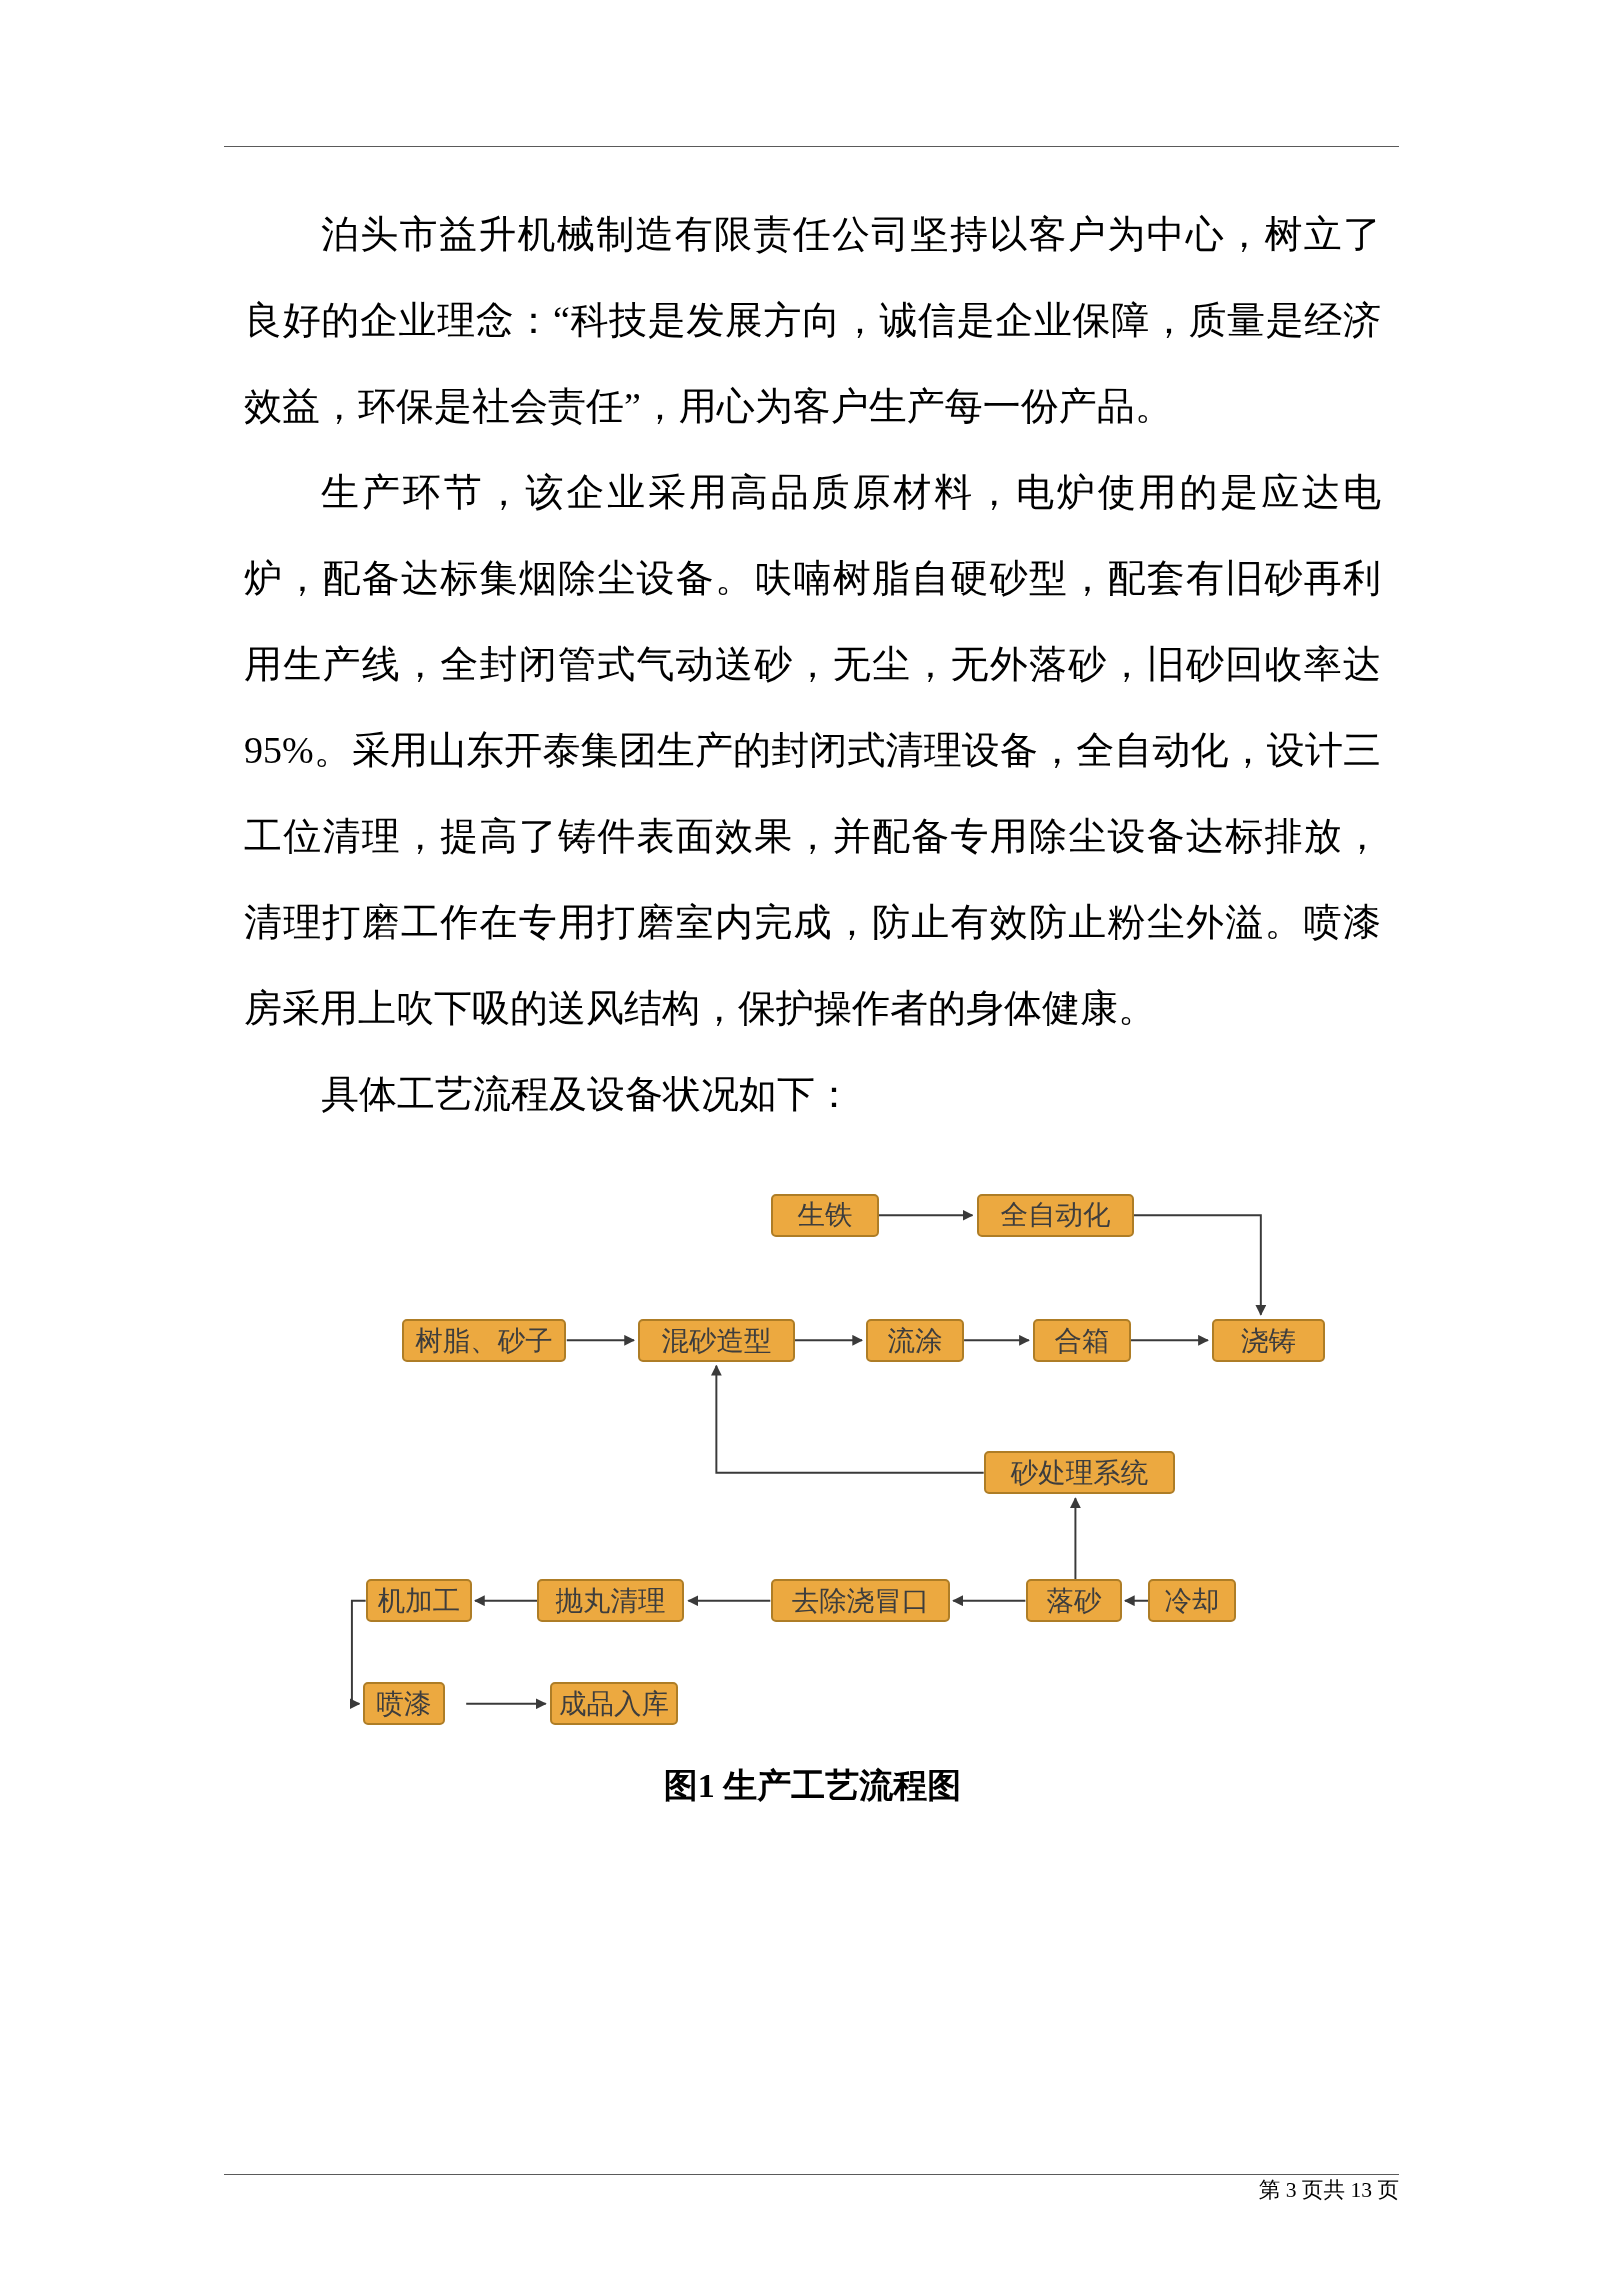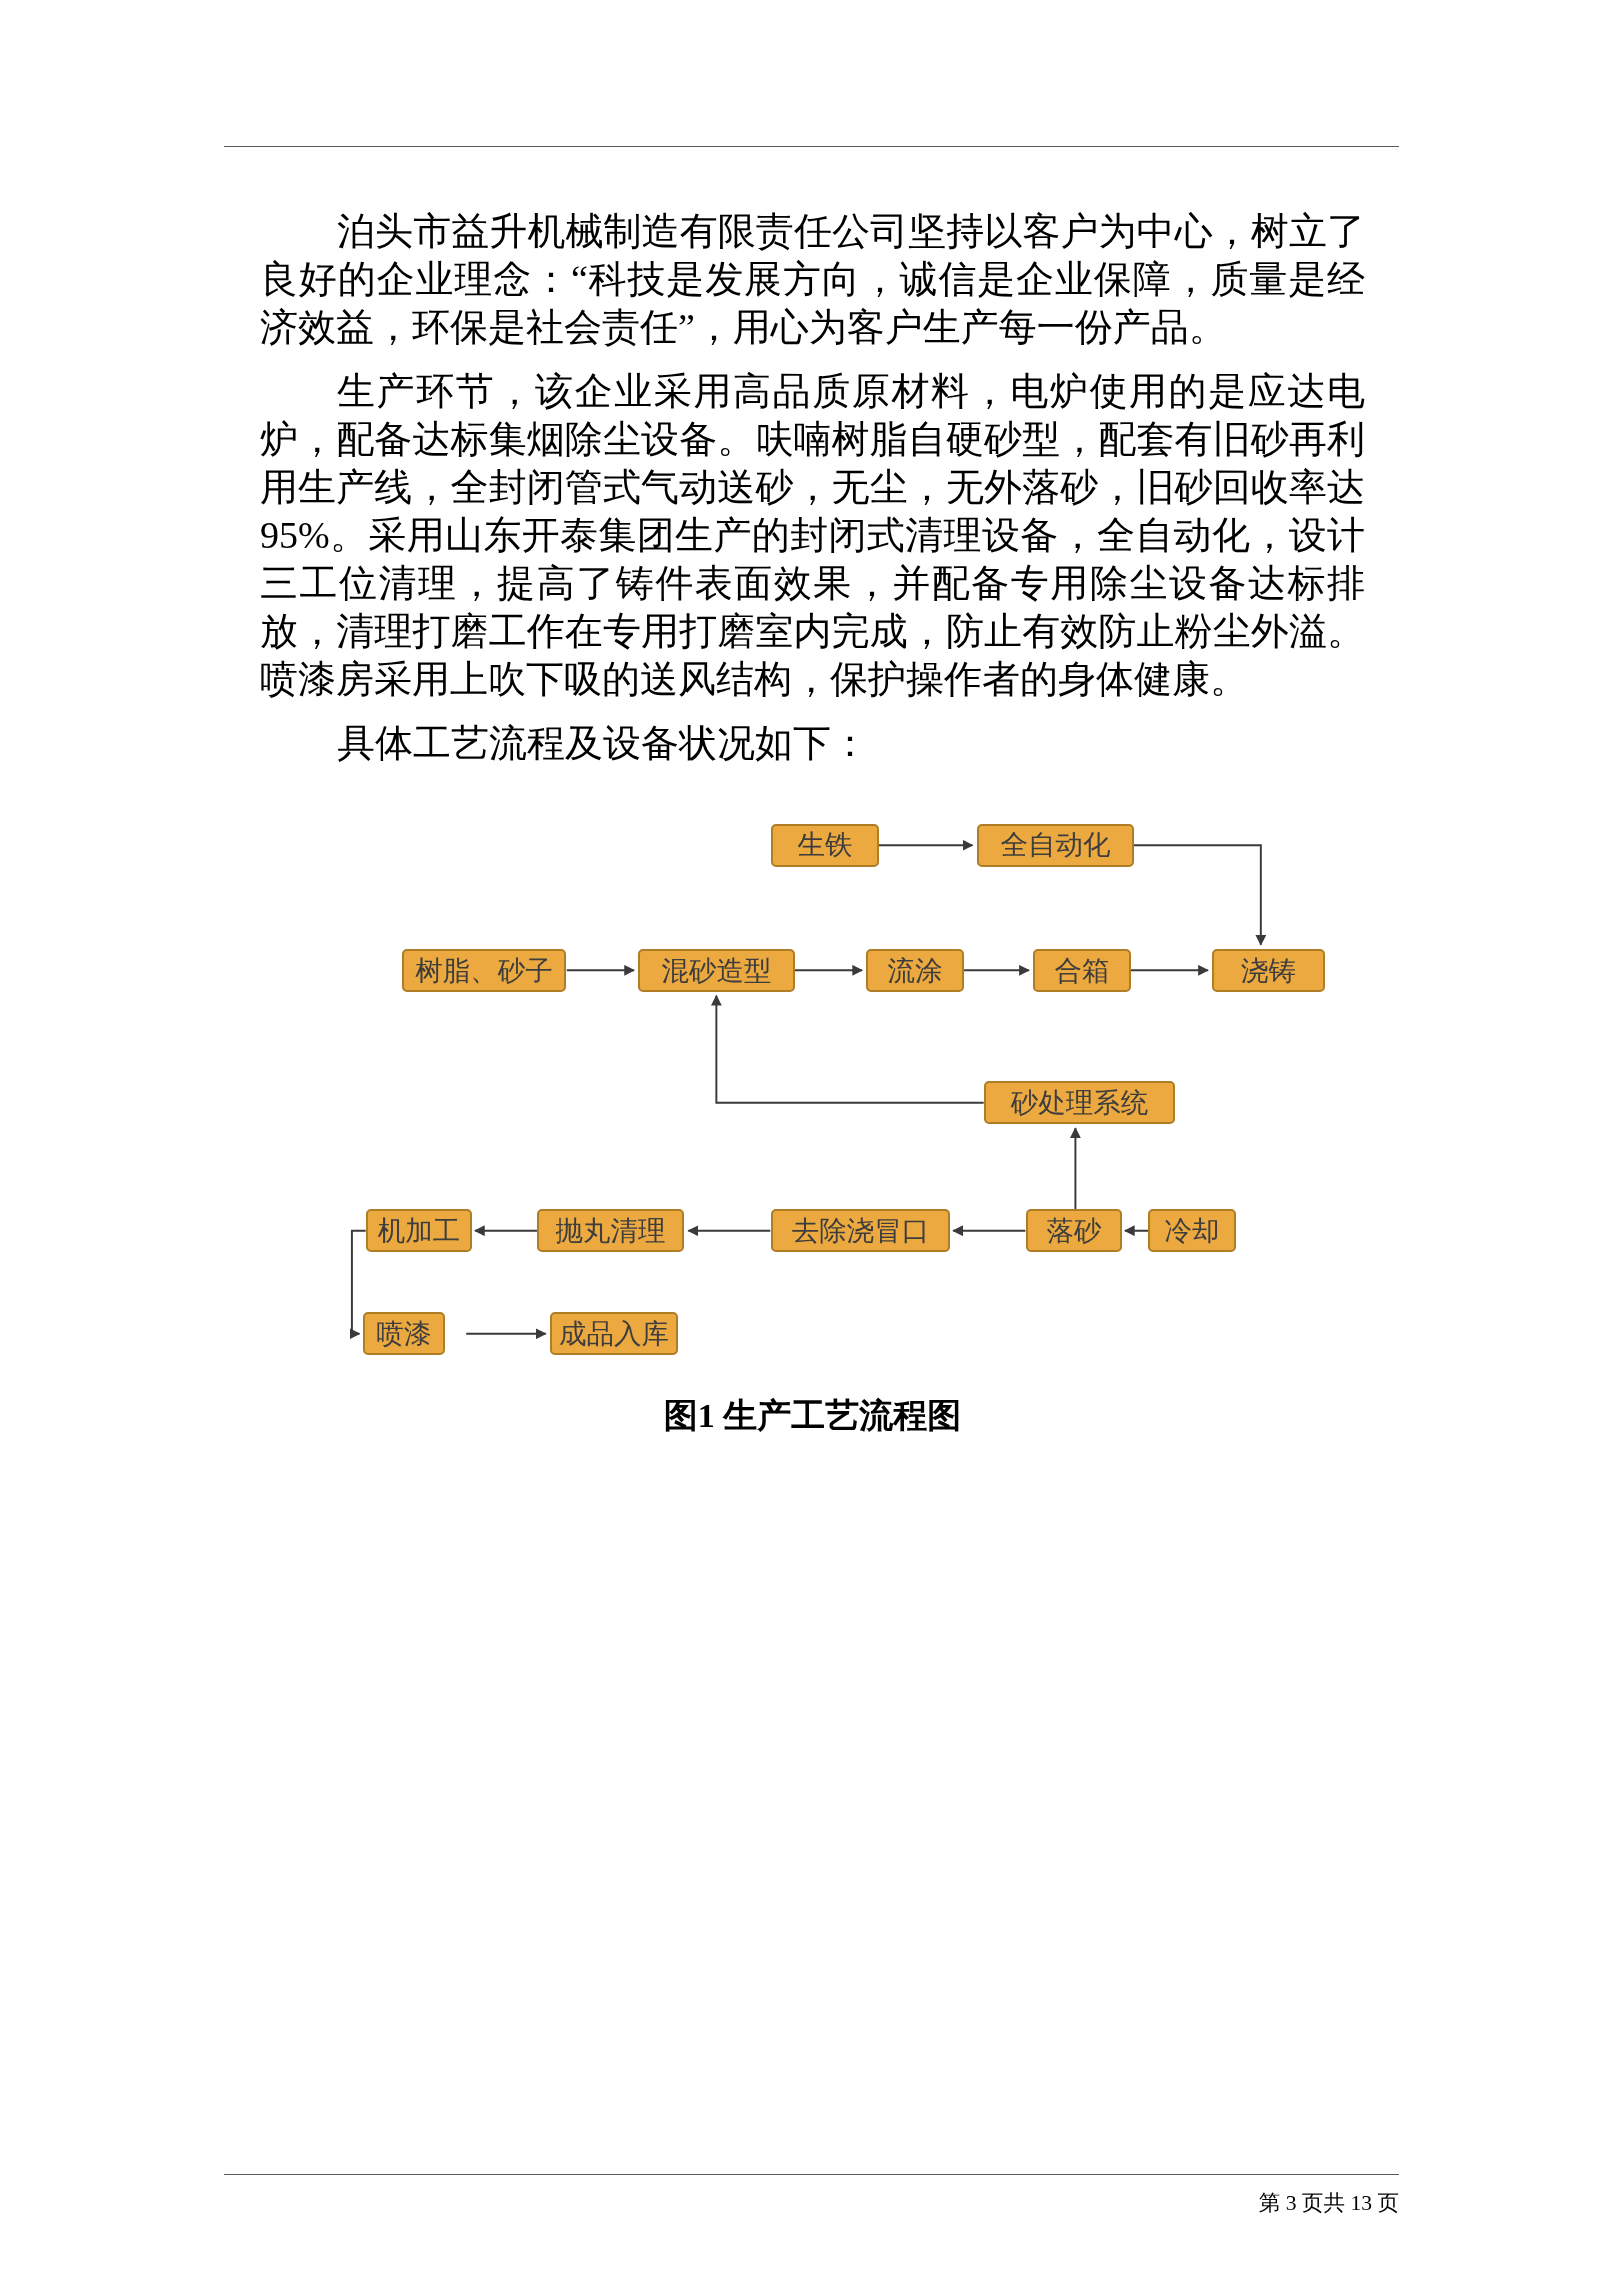--- a/index.html
+++ b/index.html
@@ -17,24 +17,24 @@
     left:224px; right:224px; top:146px;
     border-top:1.5px solid #5a5a5a;
   }
   .content{
     position:absolute;
     left:244px; top:191px;
     width:1137px;
   }
   .para{
     font-size:38px;
-    line-height:48px;
+    line-height:86px;
     text-align:justify;
     text-indent:77px;
-    margin:16px;
+    margin:0;
   }
   .flow{
     position:relative;
     width:1137px;
     height:569px;
     margin-top:37px;
   }
   .flow svg{
     position:absolute;
     left:0; top:0;
@@ -62,21 +62,21 @@
     margin:0;
   }
   .closing{
     margin-top:29.4px;
   }
   .footer{
     position:absolute;
     left:224px; right:224px; top:2174px;
     border-top:1.5px solid #5a5a5a;
     text-align:right;
-    padding-top:13px;
+    padding-top:0;
     font-size:21.6px;
     color:#000;
   }
 </style>
 </head>
 <body>
 
 <div class="page">
 
   <div class="rule-top"></div>

